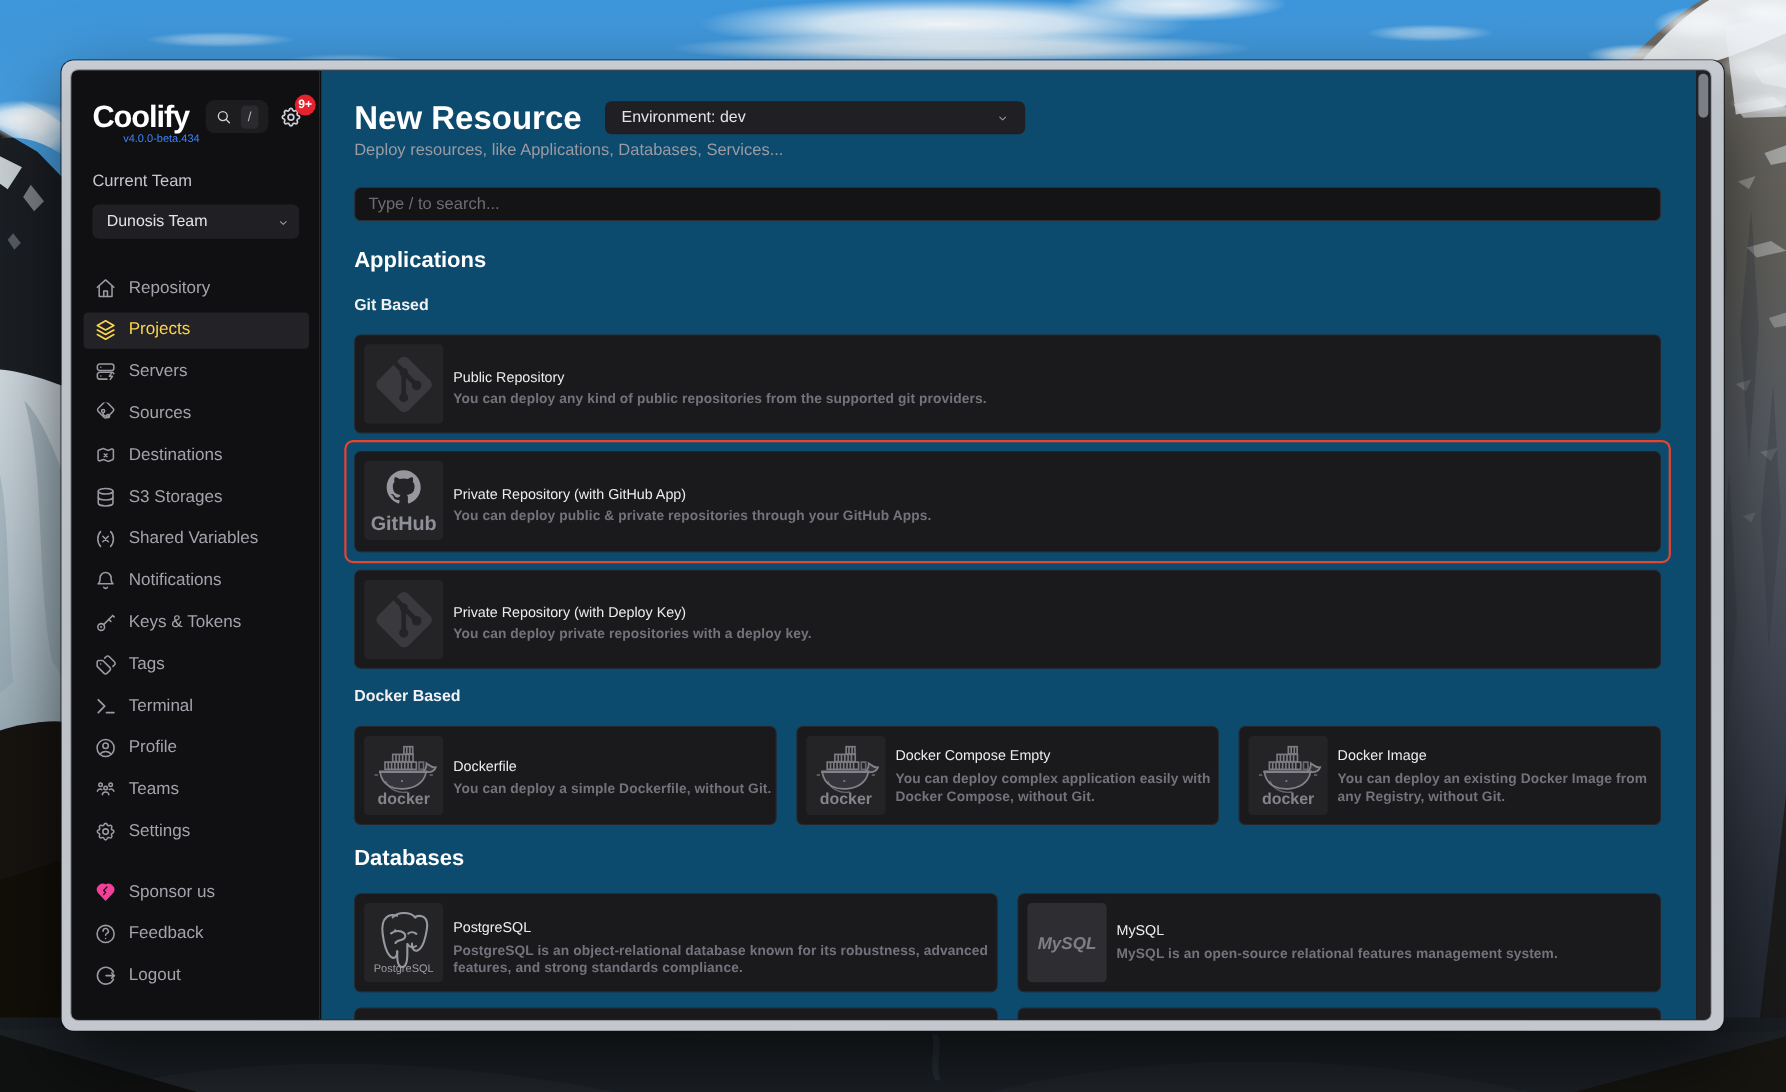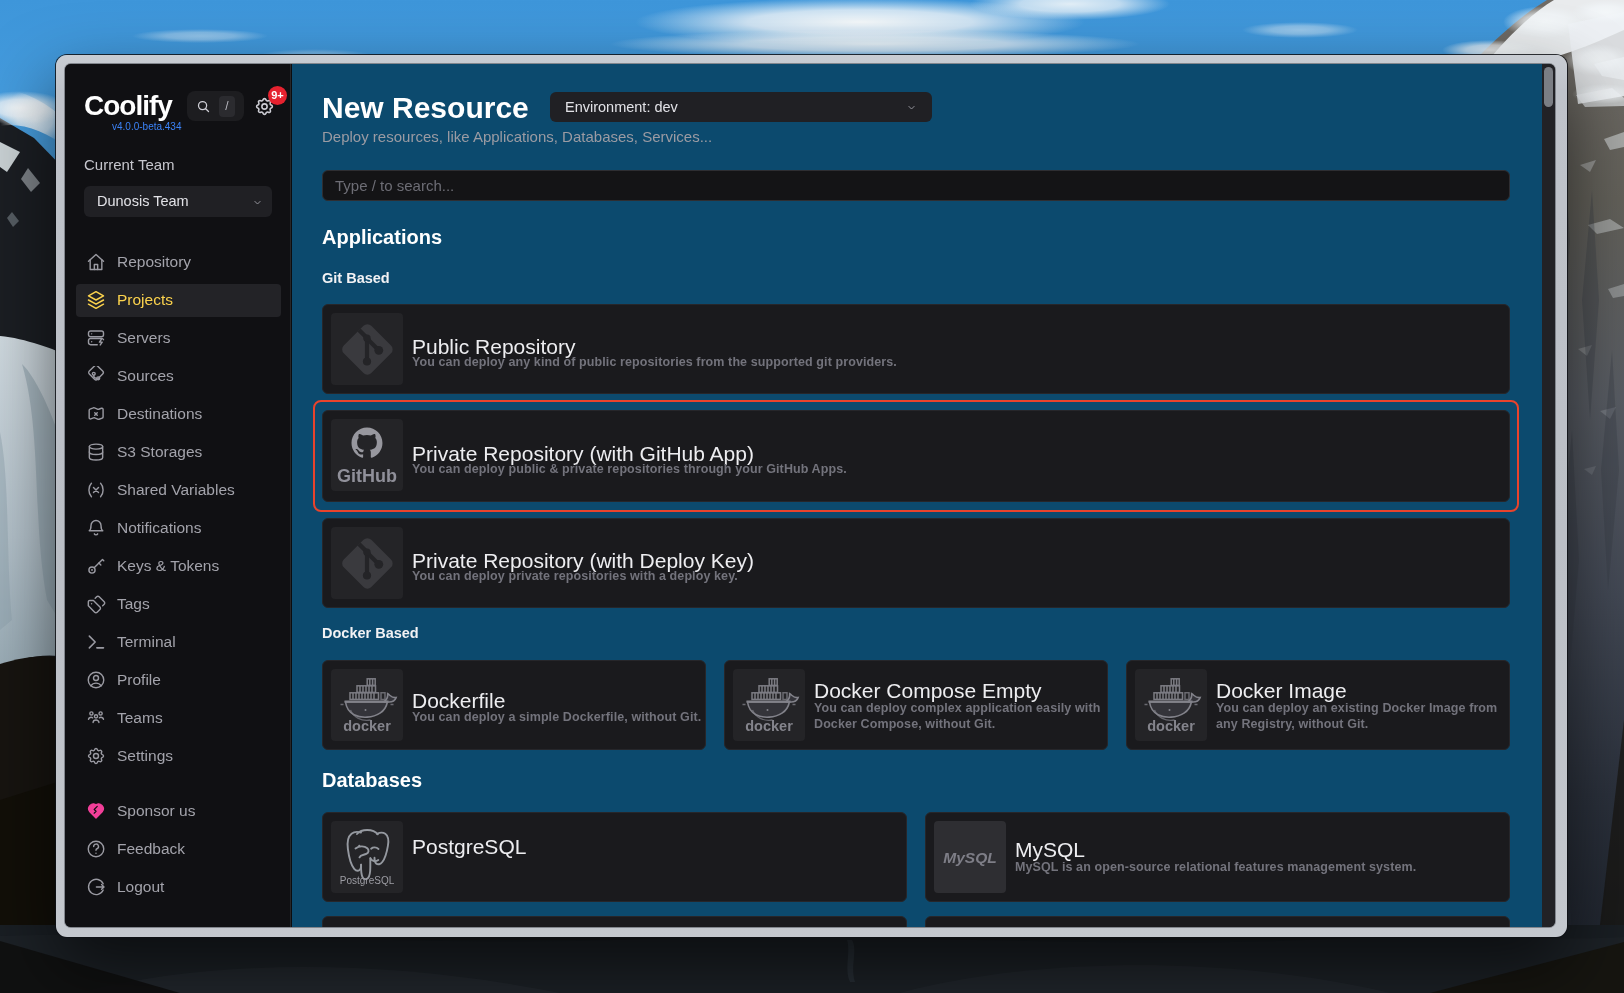--- a/index.html
+++ b/index.html
@@ -46,21 +46,21 @@
     padding-left:15px; }
   .sub { position:absolute; left:30px; top:64px; font-size:15px; color:#9b9ba3; }
   .searchbar { position:absolute; left:30px; top:106px; width:1188px; height:31px;
     background:#141416; border:1px solid #2e2e32; border-radius:6px; color:#6d6d75;
     font-size:15px; line-height:29px; padding-left:12px; }
   .h2 { position:absolute; left:30px; font-size:20px; font-weight:700; color:#fff; }
   .h3 { position:absolute; left:30px; font-size:14.5px; font-weight:700; color:#f2f2f4; }
   .card { position:absolute; background:#1a1a1d; border:1px solid #26262a; border-radius:6px; }
   .ibox { position:absolute; left:8px; top:8px; width:72px; height:72px; background:#242427;
     border-radius:4px; }
-  .ct { position:absolute; left:89px; font-size:21px; color:#ededf0; }
+  .ct { position:absolute; left:89px; font-size:13px; color:#ededf0; }
   .cd { position:absolute; left:89px; font-size:12.5px; font-weight:700; color:#73737c;
     white-space:nowrap; letter-spacing:.1px; }
   .ring { position:absolute; border:2.5px solid #e8432c; border-radius:8px; }
   .scrolltrack { position:absolute; right:0; top:0; width:13px; height:100%; background:#222226; }
   .thumb { position:absolute; left:2px; top:3px; width:9px; height:40px; border-radius:4.5px;
     background:#7b7e84; }
 </style>
 </head>
 <body>
 <div class="bg">
@@ -463,20 +463,21 @@
             <path d="M46 12.8 c2.8 -1.4 6 -1.6 8.3 0 c2.9 2.1 3.6 6.5 2.6 12 c-.9 5.4 -2.6 12.4 -5.6 16.2 c-1.9 2.4 -4.3 3 -6.2 1.4 c-1.4 -1.2 -1.7 -2.8 -1.6 -5.6"></path>
             <path d="M30.1 43.8 c-.2 6 .3 10.5 1.6 12.6 c1.3 2.1 3.8 2.3 5.4 .5 c1.5 -1.7 2.2 -5.4 2.2 -10.6 l0 -9"></path>
             <path d="M24.5 27.5 c3.6 -2.8 9 -2.8 11.8 -.2 c1.9 1.8 1.6 4.4 -1 5.6 c-2.7 1.2 -5.8 .8 -6.8 3.4"></path>
             <path d="M47.5 28 c-2.2 -1.9 -5.4 -2 -7.4 -.3"></path>
             <circle cx="28.3" cy="24.8" r="1.1" fill="#9599a0" stroke="none"></circle>
             <path d="M39.5 37.3 c1.5 3 5.1 3.6 7.8 1.7"></path>
           </g>
           <text x="36" y="62.5" text-anchor="middle" font-family="Liberation Sans, sans-serif" font-size="10" fill="#9d9da4">PostgreSQL</text>
         </svg></div>
         <div class="ct" style="top:22px">PostgreSQL</div>
+        <div class="cd" style="top:43px; line-height:16px">PostgreSQL is an object-relational database known for its robustness, advanced<br>features, and strong standards compliance.</div>
       </div>
       <div class="card" style="left:633px; top:748px; width:585px; height:90px">
         <div class="ibox" style="background:#2e2e32">
           <svg width="72" height="72" viewBox="0 0 72 72">
             <text x="36" y="41.5" text-anchor="middle" font-family="Liberation Sans, sans-serif" font-size="15.5" font-weight="700" font-style="italic" fill="#7e7e87">MySQL</text>
           </svg>
         </div>
         <div class="ct" style="top:25px">MySQL</div>
         <div class="cd" style="top:47px">MySQL is an open-source relational features management system.</div>
       </div>

